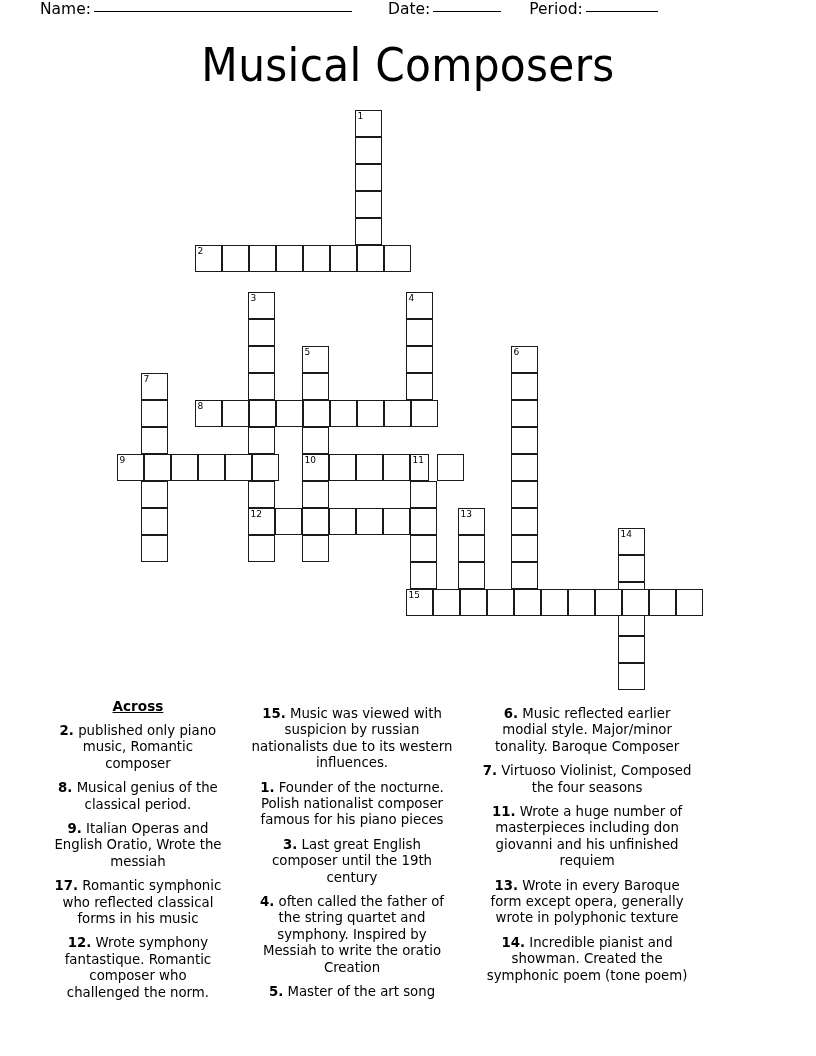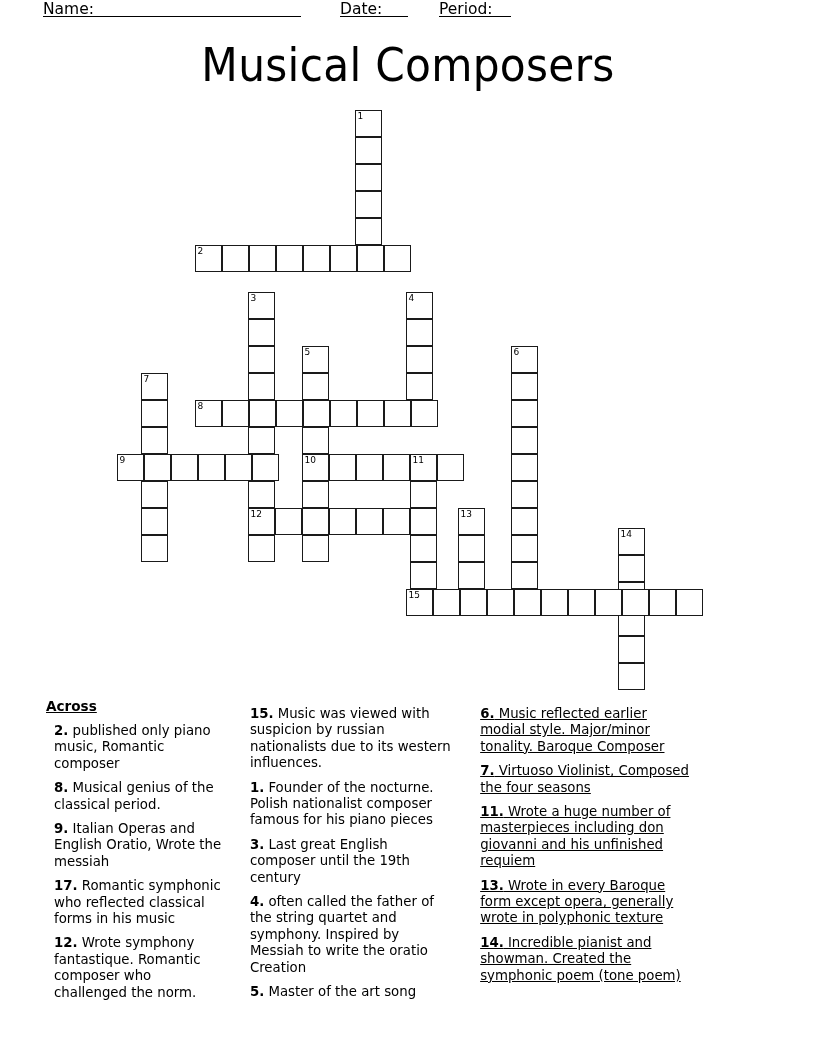--- a/index.html
+++ b/index.html
@@ -21,21 +21,21 @@
     position: absolute;
     left: 0;
     top: 0;
     width: 816px;
     height: 26px;
     display: flex;
     align-items: baseline;
     font-size: 15.5px;
     white-space: nowrap;
   }
-  .hdr-field { display: inline-flex; align-items: baseline; flex-direction: column; }
+  .hdr-field { display: inline-flex; align-items: baseline; }
   .hdr-label { font-size: 15.5px; }
   .hdr-rule {
     display: inline-block;
     border-bottom: 1.3px solid #000;
     height: 0;
     margin-left: 3px;
     position: relative;
     top: -2px;
   }
   .rule-name { width: 258px; }
@@ -86,29 +86,30 @@
   }
 
   
   .clues {
     position: absolute;
     left: 0;
     top: 698px;
     width: 712px;
     display: flex;
     gap: 0;
+    text-align: center;
   }
   .clue-col {
     box-sizing: border-box;
     font-size: 13.3px;
     line-height: 16.4px;
   }
   .col-1 { width: 250px; padding-left: 46px; padding-right: 12px; }
   .col-2 { width: 240px; padding-right: 10px; }
-  .col-3 { width: 250px; padding-right: 10px; text-decoration: underline; }
+  .col-3 { width: 250px; padding-right: 10px; }
 
   .clue-heading {
     font-weight: bold;
     text-decoration: underline;
     font-size: 13.6px;
     line-height: 17px;
   }
   .clue-item {
     margin: 8px;
     padding: 0;
@@ -225,21 +226,21 @@
       <span class="xw-num">9</span>
     </div>
     <div class="xw-cell" style="left: 144px; top: 454px; width: 27px; height: 27px; border-color: rgb(26, 26, 26); background: rgb(255, 255, 255);"></div>
     <div class="xw-cell" style="left: 171px; top: 454px; width: 27px; height: 27px; border-color: rgb(26, 26, 26); background: rgb(255, 255, 255);"></div>
     <div class="xw-cell" style="left: 198px; top: 454px; width: 27px; height: 27px; border-color: rgb(26, 26, 26); background: rgb(255, 255, 255);"></div>
     <div class="xw-cell" style="left: 225px; top: 454px; width: 27px; height: 27px; border-color: rgb(26, 26, 26); background: rgb(255, 255, 255);"></div>
     <div class="xw-cell" style="left: 252px; top: 454px; width: 27px; height: 27px; border-color: rgb(26, 26, 26); background: rgb(255, 255, 255);"></div>
     <div class="xw-cell" style="left: 329px; top: 454px; width: 27px; height: 27px; border-color: rgb(26, 26, 26); background: rgb(255, 255, 255);"></div>
     <div class="xw-cell" style="left: 356px; top: 454px; width: 27px; height: 27px; border-color: rgb(26, 26, 26); background: rgb(255, 255, 255);"></div>
     <div class="xw-cell" style="left: 383px; top: 454px; width: 27px; height: 27px; border-color: rgb(26, 26, 26); background: rgb(255, 255, 255);"></div>
-    <div class="xw-cell" style="left: 410px; top: 454px; width: 27px; height: 27px; border-color: rgb(26, 26, 26); background: rgb(255, 255, 255);">
+    <div class="xw-cell" style="left: 410px; top: 454px; width: 19px; height: 27px; border-color: rgb(26, 26, 26); background: rgb(255, 255, 255);">
       <span class="xw-num">11</span>
     </div>
     <div class="xw-cell" style="left: 437px; top: 454px; width: 27px; height: 27px; border-color: rgb(26, 26, 26); background: rgb(255, 255, 255);"></div>
     <div class="xw-cell" style="left: 410px; top: 481px; width: 27px; height: 27px; border-color: rgb(26, 26, 26); background: rgb(255, 255, 255);"></div>
     <div class="xw-cell" style="left: 410px; top: 508px; width: 27px; height: 27px; border-color: rgb(26, 26, 26); background: rgb(255, 255, 255);"></div>
     <div class="xw-cell" style="left: 410px; top: 535px; width: 27px; height: 27px; border-color: rgb(26, 26, 26); background: rgb(255, 255, 255);"></div>
     <div class="xw-cell" style="left: 410px; top: 562px; width: 27px; height: 27px; border-color: rgb(26, 26, 26); background: rgb(255, 255, 255);"></div>
     <div class="xw-cell" style="left: 275px; top: 508px; width: 27px; height: 27px; border-color: rgb(26, 26, 26); background: rgb(255, 255, 255);"></div>
     <div class="xw-cell" style="left: 329px; top: 508px; width: 27px; height: 27px; border-color: rgb(26, 26, 26); background: rgb(255, 255, 255);"></div>
     <div class="xw-cell" style="left: 356px; top: 508px; width: 27px; height: 27px; border-color: rgb(26, 26, 26); background: rgb(255, 255, 255);"></div>

